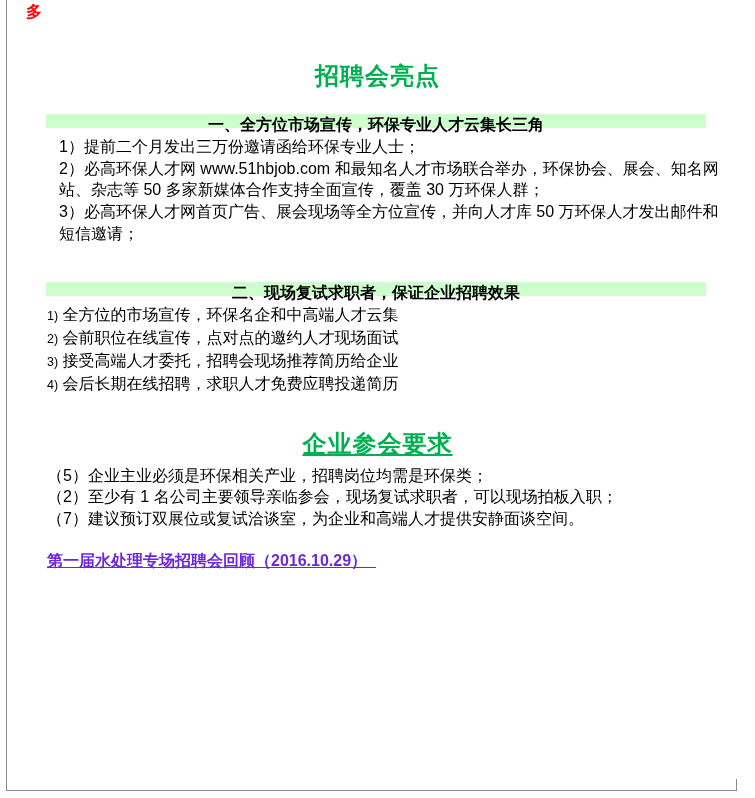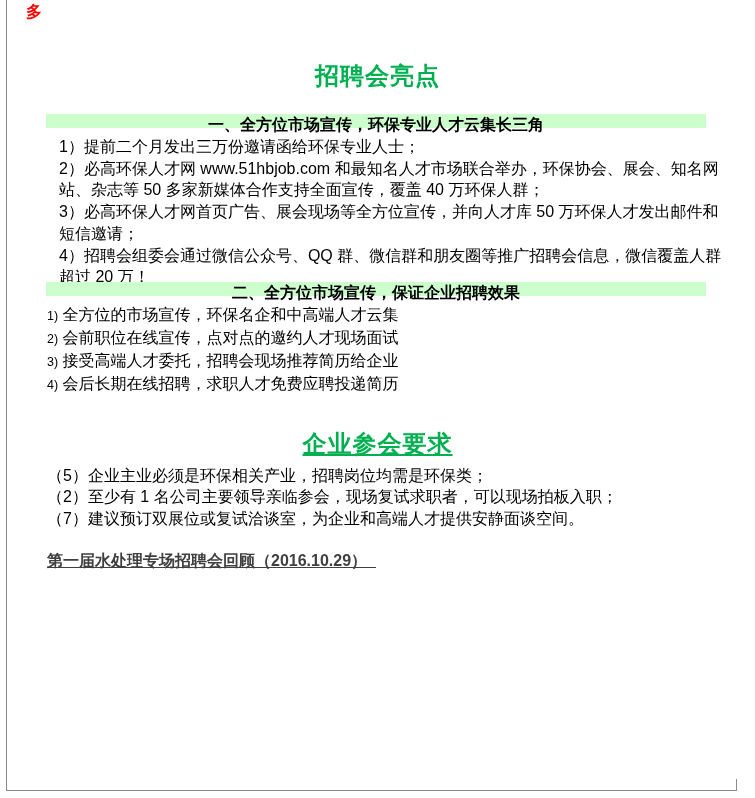--- a/index.html
+++ b/index.html
@@ -36,47 +36,46 @@
   .para-block {
     position:absolute; left:47px; width:666px; font-size:16px; line-height:21.7px;
   }
   .para-1 { top:136px;margin-left:12px; }
   .list-2 { top:304px; }
   .list-2 .li { line-height:21px; }
   .li-num { font-size:12.5px; }
   .req-list { top:465px; line-height:21.3px; }
   .review-link {
     position:absolute; left:47px; top:551px; font-size:16px; font-weight:bold;
-    color:#404040; text-decoration:underline; cursor:pointer;
+    color:#6d28d9; text-decoration:underline; cursor:pointer;
   }
   .review-link::after { content:"\00a0\00a0"; text-decoration:underline; }
 </style>
 </head>
 <body>
 
 <div class="page">
 
   <div class="left-border"></div>
   <div class="bottom-border"></div>
   <div class="right-tick"></div>
 
   <div class="corner-mark">多</div>
 
   <div class="main-title title-1">招聘会亮点</div>
 
   <div class="section-bar bar-1">一、全方位市场宣传，环保专业人才云集长三角</div>
 
   <div class="para-block para-1">
     <div class="li">1）提前二个月发出三万份邀请函给环保专业人士；</div>
-    <div class="li">2）必高环保人才网 www.51hbjob.com 和最知名人才市场联合举办，环保协会、展会、知名网站、杂志等 50 多家新媒体合作支持全面宣传，覆盖 40 万环保人群；</div>
+    <div class="li">2）必高环保人才网 www.51hbjob.com 和最知名人才市场联合举办，环保协会、展会、知名网站、杂志等 50 多家新媒体合作支持全面宣传，覆盖 30 万环保人群；</div>
     <div class="li">3）必高环保人才网首页广告、展会现场等全方位宣传，并向人才库 50 万环保人才发出邮件和短信邀请；</div>
-    <div class="li">4）招聘会组委会通过微信公众号、QQ 群、微信群和朋友圈等推广招聘会信息，微信覆盖人群超过 20 万！</div>
   </div>
 
-  <div class="section-bar bar-2">二、全方位市场宣传，保证企业招聘效果</div>
+  <div class="section-bar bar-2">二、现场复试求职者，保证企业招聘效果</div>
 
   <div class="para-block list-2">
     <div class="li"><span class="li-num">1)</span><span> 全方位的市场宣传，环保名企和中高端人才云集</span></div>
     <div class="li"><span class="li-num">2)</span><span> 会前职位在线宣传，点对点的邀约人才现场面试</span></div>
     <div class="li"><span class="li-num">3)</span><span> 接受高端人才委托，招聘会现场推荐简历给企业</span></div>
     <div class="li"><span class="li-num">4)</span><span> 会后长期在线招聘，求职人才免费应聘投递简历</span></div>
   </div>
 
   <div class="main-title title-2">企业参会要求</div>
 

